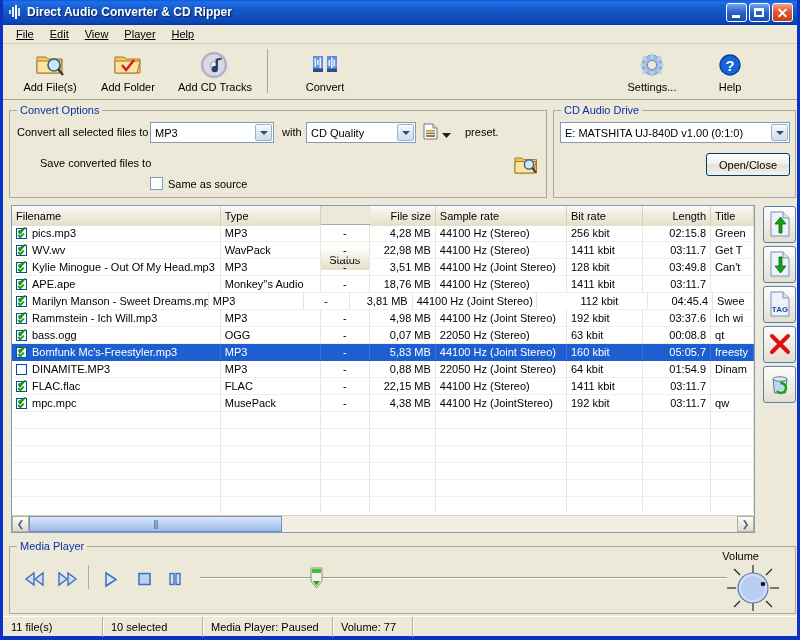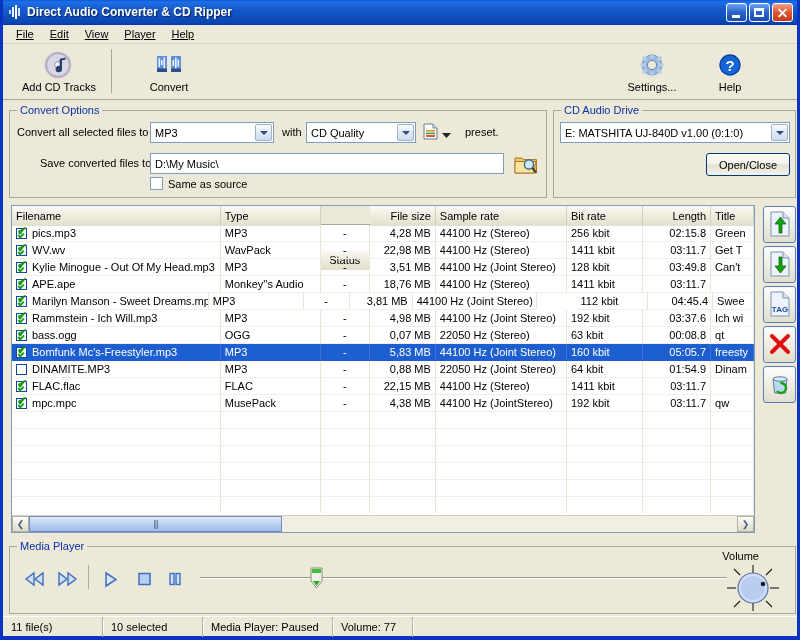--- a/index.html
+++ b/index.html
@@ -218,21 +218,42 @@
     <div class="menu-item"><u>File</u></div>
     <div class="menu-item"><u>Edit</u></div>
     <div class="menu-item"><u>View</u></div>
     <div class="menu-item"><u>Player</u></div>
     <div class="menu-item"><u>Help</u></div>
   </div>
 
   <div class="toolbar">
     <div style="width:8px"></div>
 
-
+    <div class="tbtn">
+      <span class="ic">
+        <svg width="30" height="28" viewBox="0 0 30 28">
+          <path d="M2 6 h9 l2 2 h14 v14 H2 Z" fill="#f5c95e" stroke="#a9772a" stroke-width="1"></path>
+          <path d="M2 10 h25 l-3 12 H2 Z" fill="#fbe4a0" stroke="#a9772a" stroke-width="1"></path>
+          <circle cx="19" cy="14" r="6" fill="#cfe6f7" stroke="#2b5d86" stroke-width="1.6" opacity=".95"></circle>
+          <line x1="23" y1="18" x2="28" y2="24" stroke="#3a3a3a" stroke-width="2.4"></line>
+        </svg>
+      </span>
+      <span class="lb">Add File(s)</span>
+    </div>
+
+    <div class="tbtn">
+      <span class="ic">
+        <svg width="30" height="28" viewBox="0 0 30 28">
+          <path d="M2 6 h9 l2 2 h14 v14 H2 Z" fill="#f5c95e" stroke="#a9772a" stroke-width="1"></path>
+          <path d="M2 10 h25 l-3 12 H2 Z" fill="#fbe4a0" stroke="#a9772a" stroke-width="1"></path>
+          <path d="M9 14 l4 5 l8 -10" fill="none" stroke="#d02020" stroke-width="2.4"></path>
+        </svg>
+      </span>
+      <span class="lb">Add Folder</span>
+    </div>
 
     <div class="tbtn" style="width:96px">
       <span class="ic">
         <svg width="30" height="28" viewBox="0 0 30 28">
           <circle cx="14" cy="14" r="12" fill="#d9d9e4" stroke="#8e8ea0" stroke-width="1"></circle>
           <circle cx="14" cy="14" r="12" fill="none" stroke="#b9a7cf" stroke-width="3" opacity=".5"></circle>
           <circle cx="14" cy="14" r="3.4" fill="#fbfbfd" stroke="#8e8ea0"></circle>
           <path d="M18 6 v12 a3.2 3.2 0 1 1 -2.4 -3.1 V8 l6 -1.6 v2 l-4 1" fill="#2a3f6e"></path>
         </svg>
       </span>
@@ -330,23 +351,20 @@
     </span>
     <span style="position:absolute;left:432px;top:18px;">
       <svg width="9" height="6" viewBox="0 0 9 6">
           <path d="M0 0 h9 L4.5 5 Z" fill="#222"></path>
         </svg>
     </span>
     <span class="lbl" style="position:absolute;left:455px;top:15px;">preset.</span>
 
     <span class="lbl" style="position:absolute;left:30px;top:46px;">Save converted files to</span>
 
-    <div class="textinput" style="position:absolute;left:140px;top:42px;width:354px;">
-      <span>D:\My Music\</span>
-    </div>
 
     <span style="position:absolute;left:504px;top:43px;">
       <svg width="24" height="21" viewBox="0 0 24 21">
         <path d="M1 4 h7 l1.5 1.6 h13 V19 H1 Z" fill="#f5c95e" stroke="#a9772a"></path>
         <path d="M1 7.5 h21 l-2.6 11.5 H1 Z" fill="#fbe4a0" stroke="#a9772a"></path>
         <circle cx="15" cy="10.5" r="4.6" fill="#cfe6f7" stroke="#2b5d86" stroke-width="1.3"></circle>
         <line x1="18" y1="13.6" x2="22" y2="18.4" stroke="#3a3a3a" stroke-width="2"></line>
       </svg>
     </span>
 

